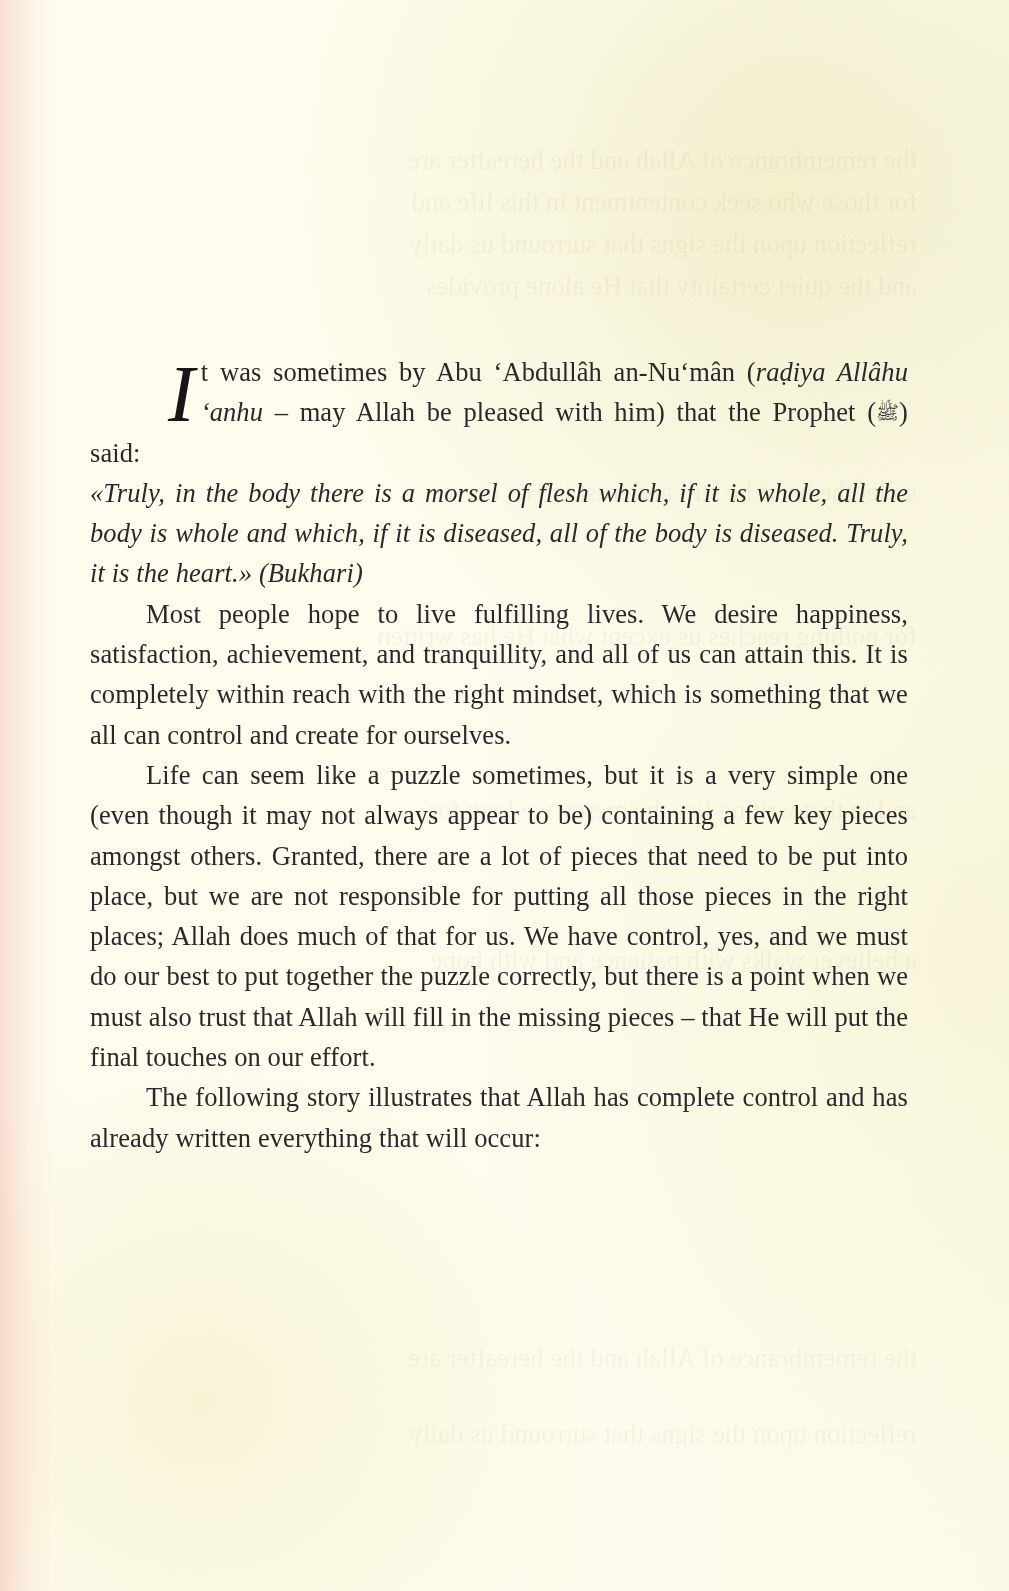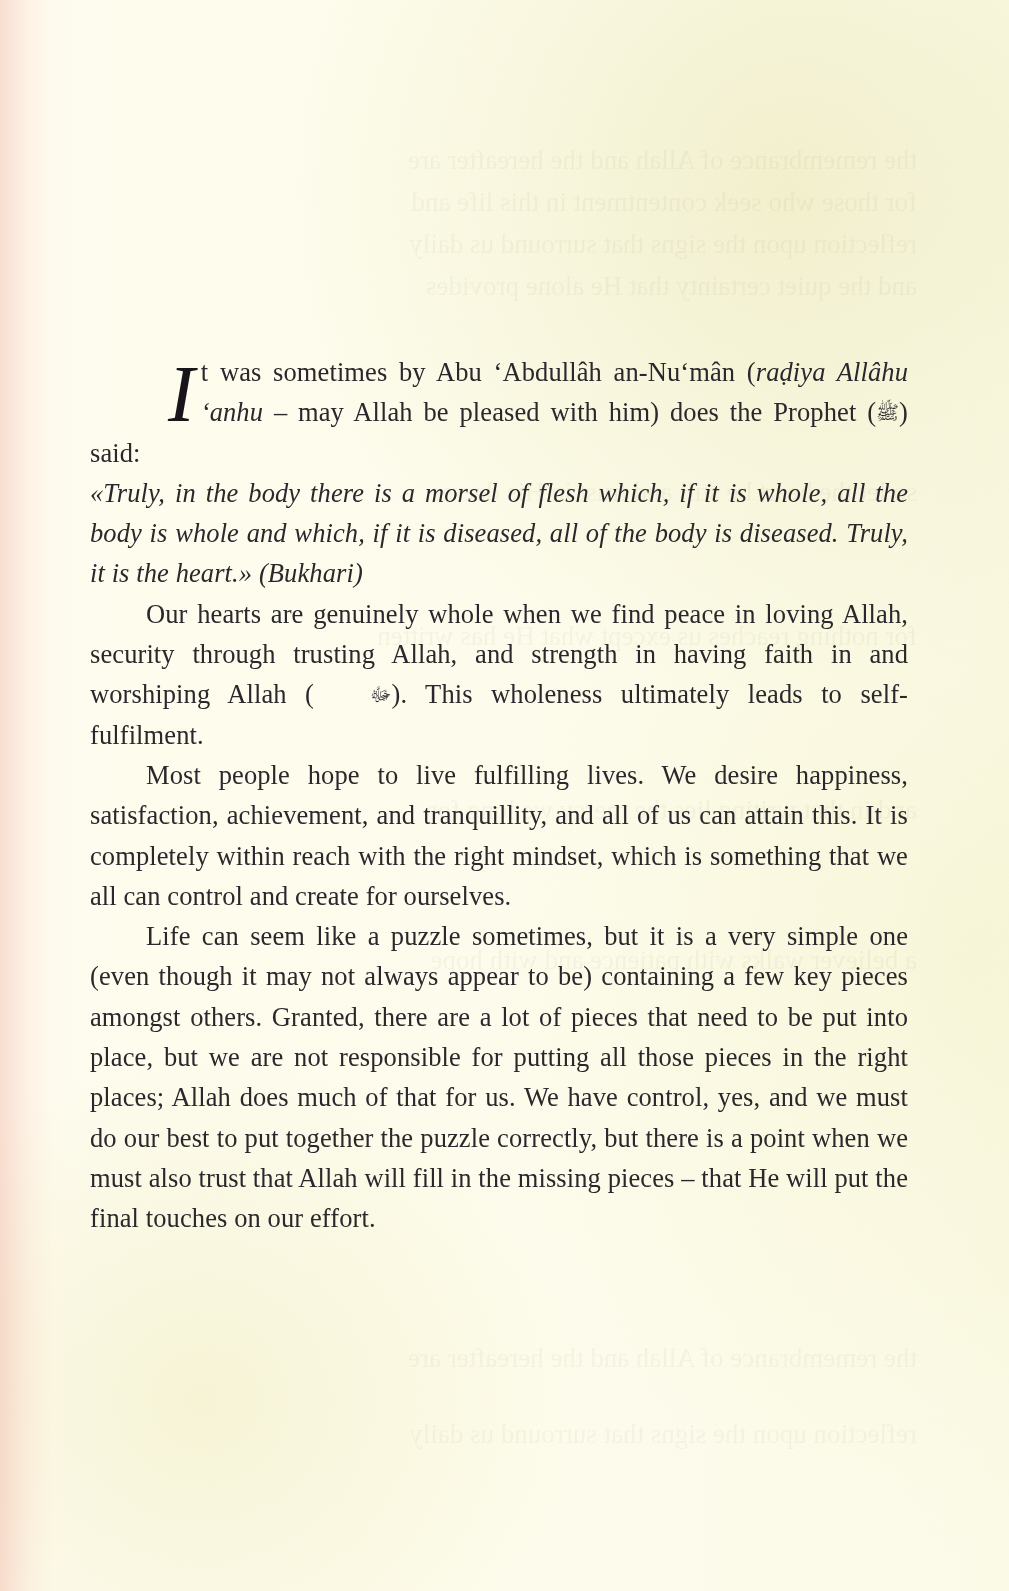--- a/index.html
+++ b/index.html
@@ -122,28 +122,26 @@
     <div class="bleed-block" style="top:940px">a believer walks with patience and with hope</div>
     <div class="bleed-block" style="top:1338px">the remembrance of Allah and the hereafter are</div>
     <div class="bleed-block" style="top:1414px">reflection upon the signs that surround us daily</div>
   </div>
 
   <div id="paper-grain"></div>
 
   <div id="text-column" style="top:352px">
 
     <p class="para gap-after-opening">
-      <span class="dropcap">I</span><span>t was sometimes by Abu ‘Abdullâh an-Nu‘mân (</span><span class="it">raḍiya Allâhu ‘anhu</span><span> – may Allah be pleased with him) does the Prophet (</span><span class="glyph">ﷺ</span><span>) said:</span>
+      <span class="dropcap">I</span><span>t was sometimes by Abu ‘Abdullâh an-Nu‘mân (</span><span class="it">raḍiya Allâhu ‘anhu</span><span> – may Allah be pleased with him) that the Prophet (</span><span class="glyph">ﷺ</span><span>) said:</span>
     </p>
 
     <p class="para gap-after-quote">«Truly, in the body there is a morsel of flesh which, if it is whole, all the body is whole and which, if it is diseased, all of the body is diseased. Truly, it is the heart.» (Bukhari)</p>
 
-    <p class="para indent gap-small">
-      <span>Our hearts are genuinely whole when we find peace in loving Allah, security through trusting Allah, and strength in having faith in and worshiping Allah (</span><span class="glyph">ﷻ</span><span>). This wholeness ultimately leads to self-fulfilment.</span>
-    </p>
 
     <p class="para indent gap-small">Most people hope to live fulfilling lives. We desire happiness, satisfaction, achievement, and tranquillity, and all of us can attain this. It is completely within reach with the right mindset, which is something that we all can control and create for ourselves.</p>
 
     <p class="para indent gap-small">Life can seem like a puzzle sometimes, but it is a very simple one (even though it may not always appear to be) containing a few key pieces amongst others. Granted, there are a lot of pieces that need to be put into place, but we are not responsible for putting all those pieces in the right places; Allah does much of that for us. We have control, yes, and we must do our best to put together the puzzle correctly, but there is a point when we must also trust that Allah will fill in the missing pieces – that He will put the final touches on our effort.</p>
 
+    <p class="para indent">The following story illustrates that Allah has complete control and has already written everything that will occur:</p>
 
   </div>
 </div>
 
 </body></html>

